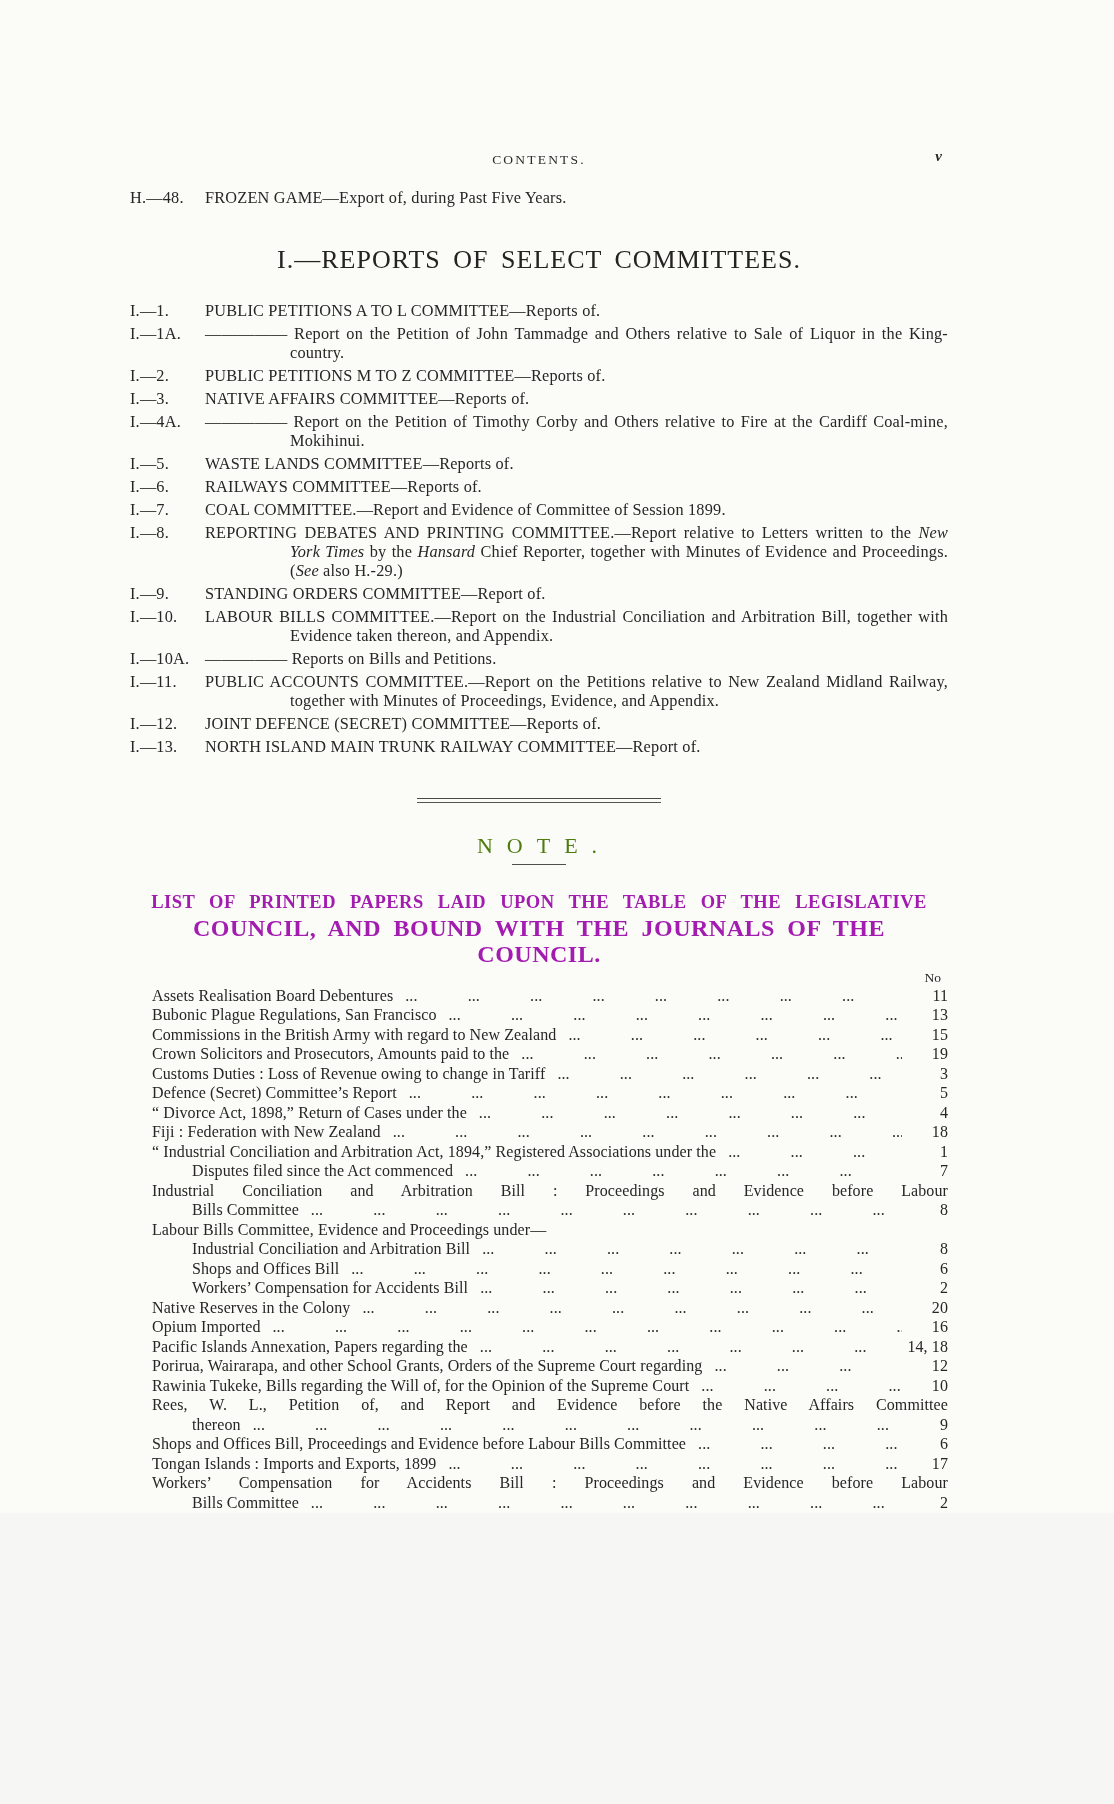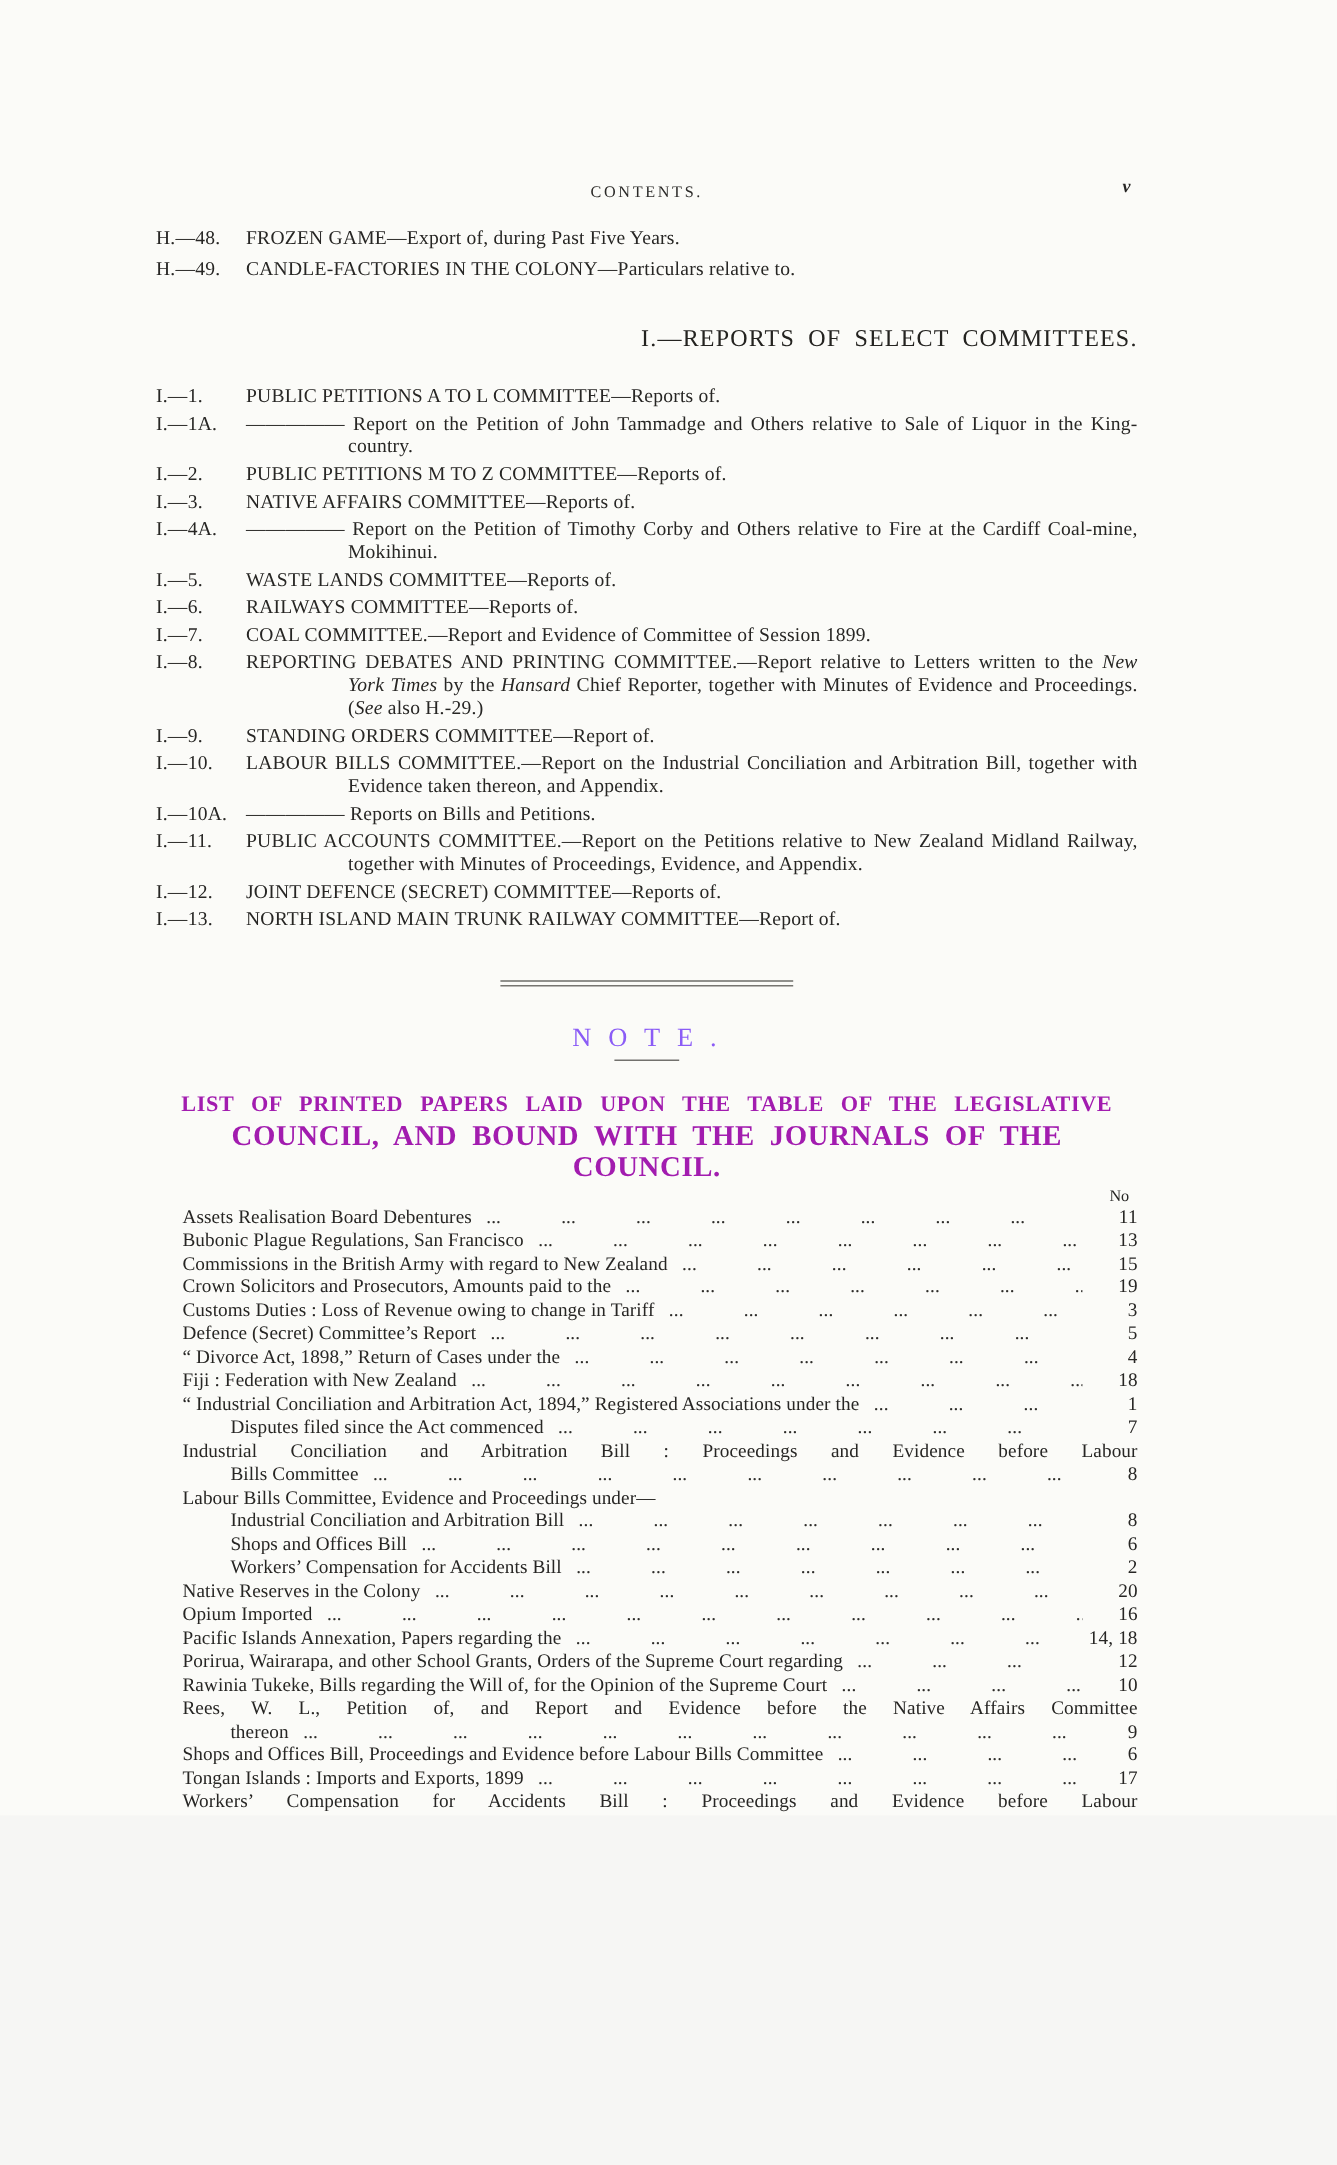--- a/index.html
+++ b/index.html
@@ -26,32 +26,32 @@
   }
   
   .h-items{margin-top:16px;}
   .citem{display:flex;line-height:19px;font-size:16.3px;letter-spacing:0.2px;margin-bottom:7px;}
   .i-items .citem{margin-bottom:4px;justify-content:center;}
   .clabel{flex:none;width:75px;white-space:nowrap;}
   .ctext{flex:1;text-align:justify;padding-left:85px;text-indent:-85px;}
   .it{font-style:italic;}
   
   .section-heading{
-    margin:38px 0 26px 0;text-align:right;font-weight:normal;
-    font-size:20px;letter-spacing:1px;word-spacing:5px;color:#242320;
+    margin:38px 0 26px 0;text-align:center;font-weight:normal;
+    font-size:26px;letter-spacing:1px;word-spacing:5px;color:#242320;
   }
   
   .double-rule{
     width:244px;margin:42px auto 0 auto;height:2.5px;
     border-top:1.4px solid #4a4946;border-bottom:1px solid #55544f;
   }
   
   .note-block{margin-top:30px;text-align:center;}
   .note-title{
-    display:inline-block;font-size:22px;letter-spacing:14px;padding-left:10px;color:#8b5cf6;
+    display:inline-block;font-size:22px;letter-spacing:14px;padding-left:10px;color:#4d7c0f;
   }
   .note-rule{width:54px;margin:5px auto 0 auto;border-top:1.4px solid #504f4b;height:0;}
   
   .list-heading{margin-top:24px;text-align:center;color:#a21caf;font-weight:bold;}
   .list-heading-line1{font-size:18.5px;word-spacing:9px;letter-spacing:0.5px;line-height:26px;}
   .list-heading-line2{font-size:24px;word-spacing:6px;letter-spacing:0.5px;line-height:26px;}
   
   .no-label{text-align:right;padding-right:7px;font-size:13.5px;margin-top:3px;line-height:16px;}
   .papers{margin-left:22px;}
   .prow{display:flex;align-items:baseline;line-height:19.5px;font-size:16px;letter-spacing:0.1px;}
@@ -73,24 +73,20 @@
     <div class="page-header">
       <div class="contents-title">CONTENTS.</div>
       <div class="page-num">v</div>
     </div>
 
     <div class="h-items" id="h-items">
         <div class="citem">
           <span class="clabel">H.—48.</span>
           <span class="ctext">FROZEN GAME—Export of, during Past Five Years.</span>
         </div>
-        <div class="citem">
-          <span class="clabel">H.—49.</span>
-          <span class="ctext">CANDLE-FACTORIES IN THE COLONY—Particulars relative to.</span>
-        </div>
       </div>
 
     <div class="section-heading">I.—REPORTS OF SELECT COMMITTEES.</div>
 
     <div class="i-items" id="i-items">
         <div class="citem">
           <span class="clabel">I.—1.</span>
           <span class="ctext"><span>PUBLIC PETITIONS A TO L COMMITTEE—Reports of.</span></span>
         </div>
         <div class="citem">

